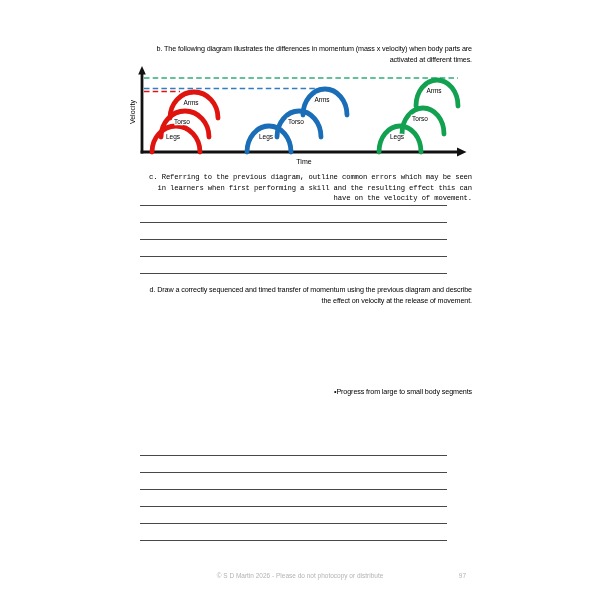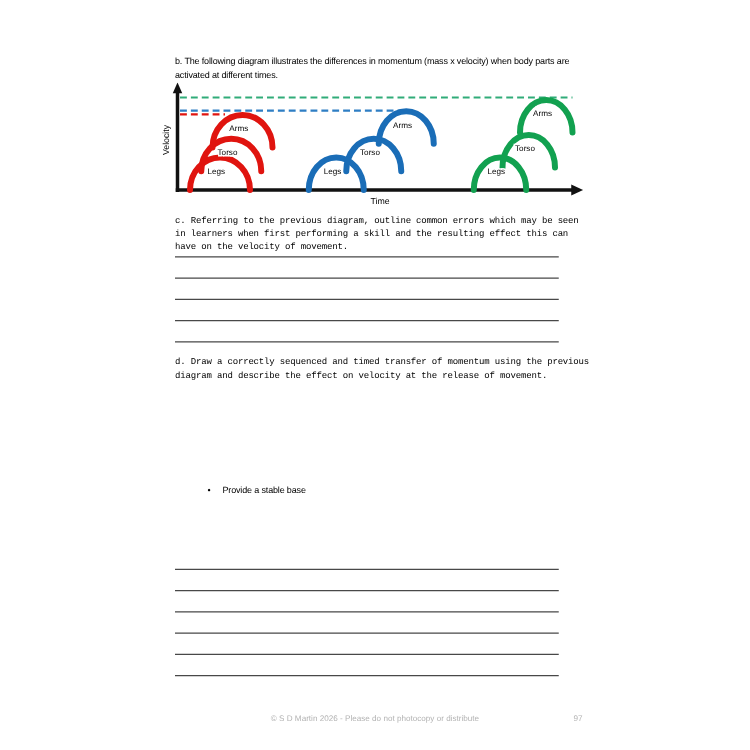--- a/index.html
+++ b/index.html
@@ -3,25 +3,25 @@
 <meta charset="utf-8">
 <style>
   html,body { margin:0; padding:0; }
   body {
     width:600px; height:600px; background:#ffffff;
     font-family:"Liberation Sans", sans-serif; color:#000;
     position:relative; overflow:hidden;
   }
   .para {
     position:absolute; left:140px; width:332px;
-    font-size:7.2px; line-height:10.5px; letter-spacing:-0.12px;
+    font-size:7.2px; line-height:10.5px; letter-spacing:-0.12px;text-align:right;
   }
   #para-b { top:44px; }
   #para-c { top:172px;font-family:Liberation Mono, monospace; }
-  #para-d { top:285px;font-family:Liberation Mono, monospace; }
+  #para-d { top:285px; }
   #para-e { top:387px; }
   .lines { position:absolute; left:140px; width:307px; }
   #lines-c { top:205px; }
   #lines-e { top:455px; }
   .rule { height:1px; background:#484848; margin-bottom:16px; }
   #diagram { position:absolute; left:128px; top:66px; width:344px; height:102px; }
   .bullets { margin:0; padding:0 0 0 26px; list-style:none; }
   .bullets li { line-height:10.6px; }
   .bullets .dot { display:inline-block; width:12px; }
   .arc-label {
@@ -91,21 +91,21 @@
     <div class="rule"></div>
     <div class="rule"></div>
     <div class="rule"></div>
     <div class="rule"></div>
   </div>
 
 <div class="para" id="para-d">d. Draw a correctly sequenced and timed transfer of momentum using the previous diagram and describe the effect on velocity at the release of movement.</div>
 
 <div class="para" id="para-e">
   <ul class="bullets">
-      <li><span class="dot">•</span><span>Provide a stable base</span></li>
+      <li><span class="dot">•</span><span>Progress from large to small body segments</span></li>
     </ul>
 </div>
 
 <div class="lines" id="lines-e">
     <div class="rule"></div>
     <div class="rule"></div>
     <div class="rule"></div>
     <div class="rule"></div>
     <div class="rule"></div>
     <div class="rule"></div>

